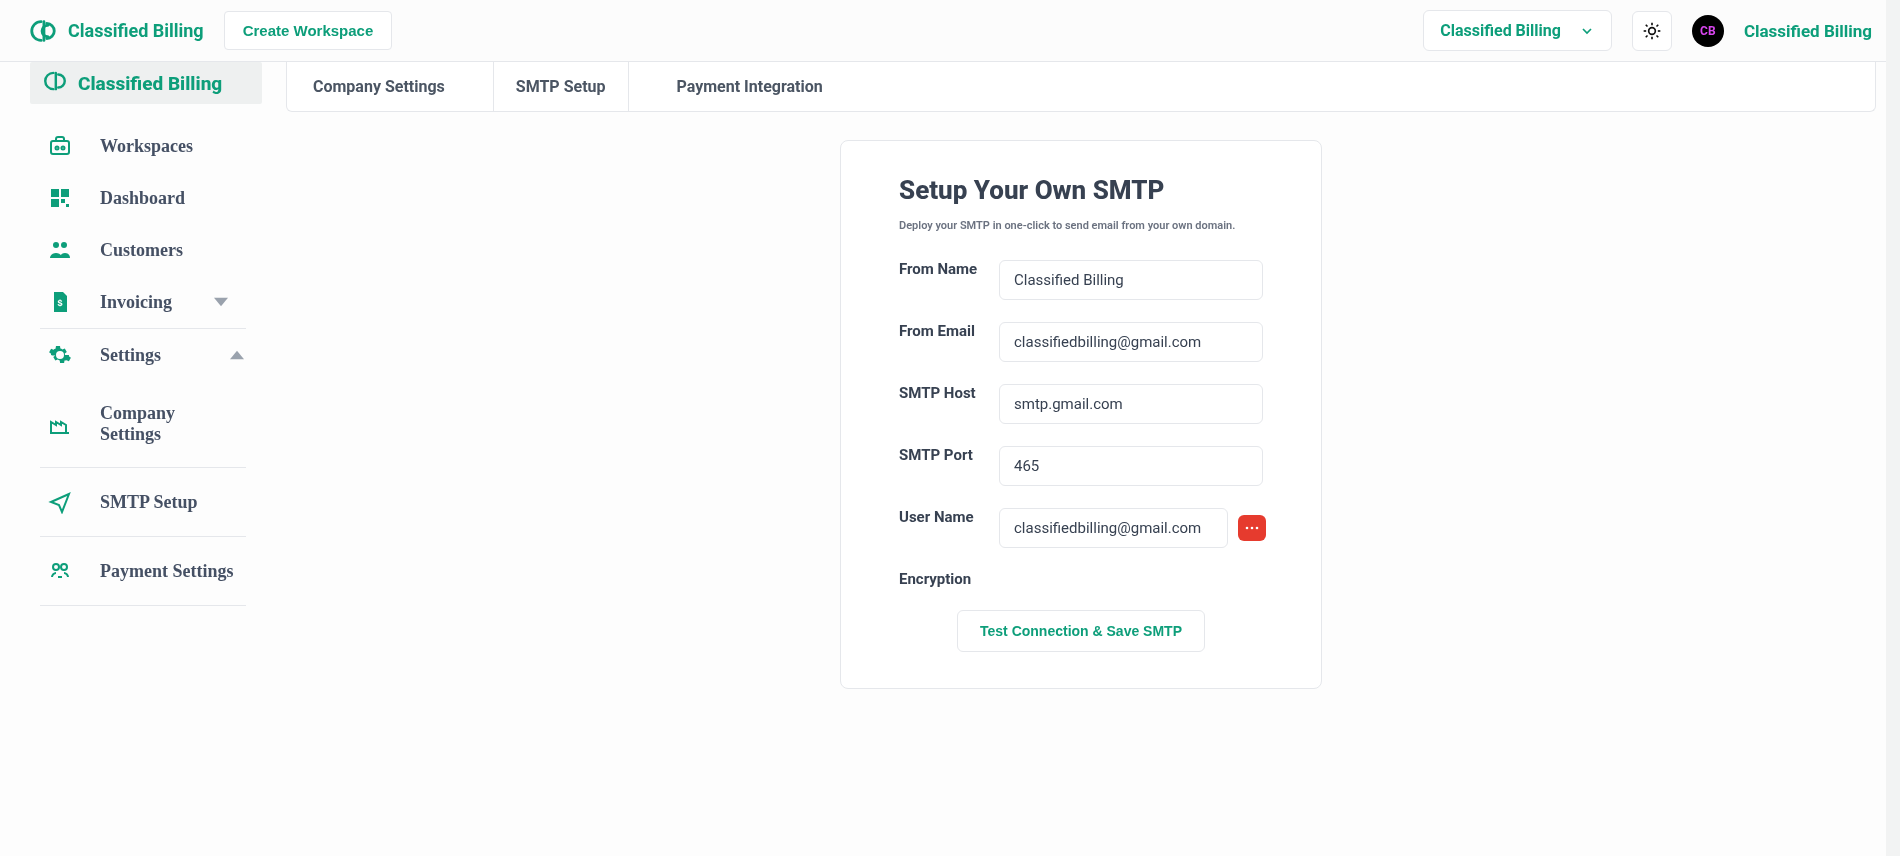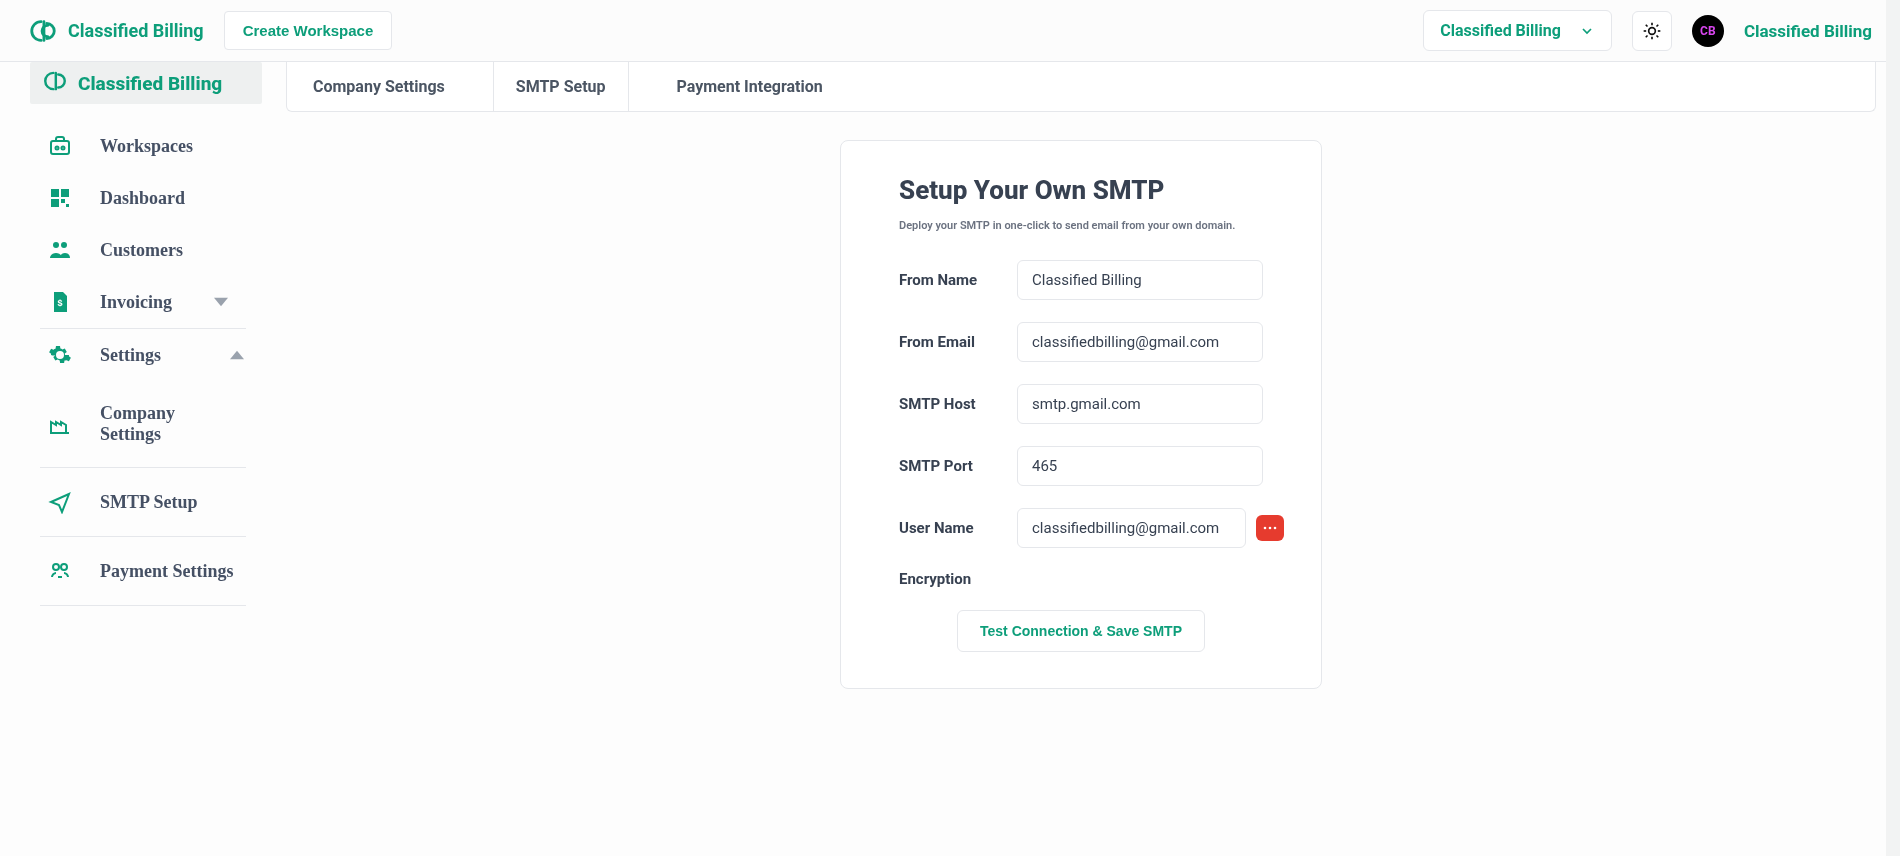--- a/index.html
+++ b/index.html
@@ -98,21 +98,21 @@
   .tab-sep{width:1px;background:var(--border);margin:0 22px;}
   .tab.active-wrap{padding:7px 0;}
 
   .card{
     margin-top:28px;align-self:center;width:482px;background:#fff;
     border:1px solid var(--border);border-radius:8px;padding:34px 58px 36px 58px;
   }
   .card h2{margin:0 0 14px;font-size:26px;font-weight:800;color:#374151;}
   .card .subtitle{margin:12px 0 28px;color:#6b7280;font-weight:600;font-size:11px;}
 
-  .field{display:flex;align-items:center;margin-bottom:22px;gap:18px;}
+  .field{display:flex;margin-bottom:22px;}
   .field label{width:100px;flex:none;font-weight:700;color:#374151;font-size:15px;}
   .input-wrap{flex:1;display:flex;align-items:center;gap:10px;}
   .input-wrap input{
     flex:1;height:40px;border:1px solid var(--border);border-radius:6px;padding:0 14px;
     font:inherit;font-size:15px;color:#374151;background:#fff;
   }
   .pw-badge{
     width:28px;height:26px;border-radius:6px;background:#e63b2e;flex:none;
     display:flex;align-items:center;justify-content:center;
   }

